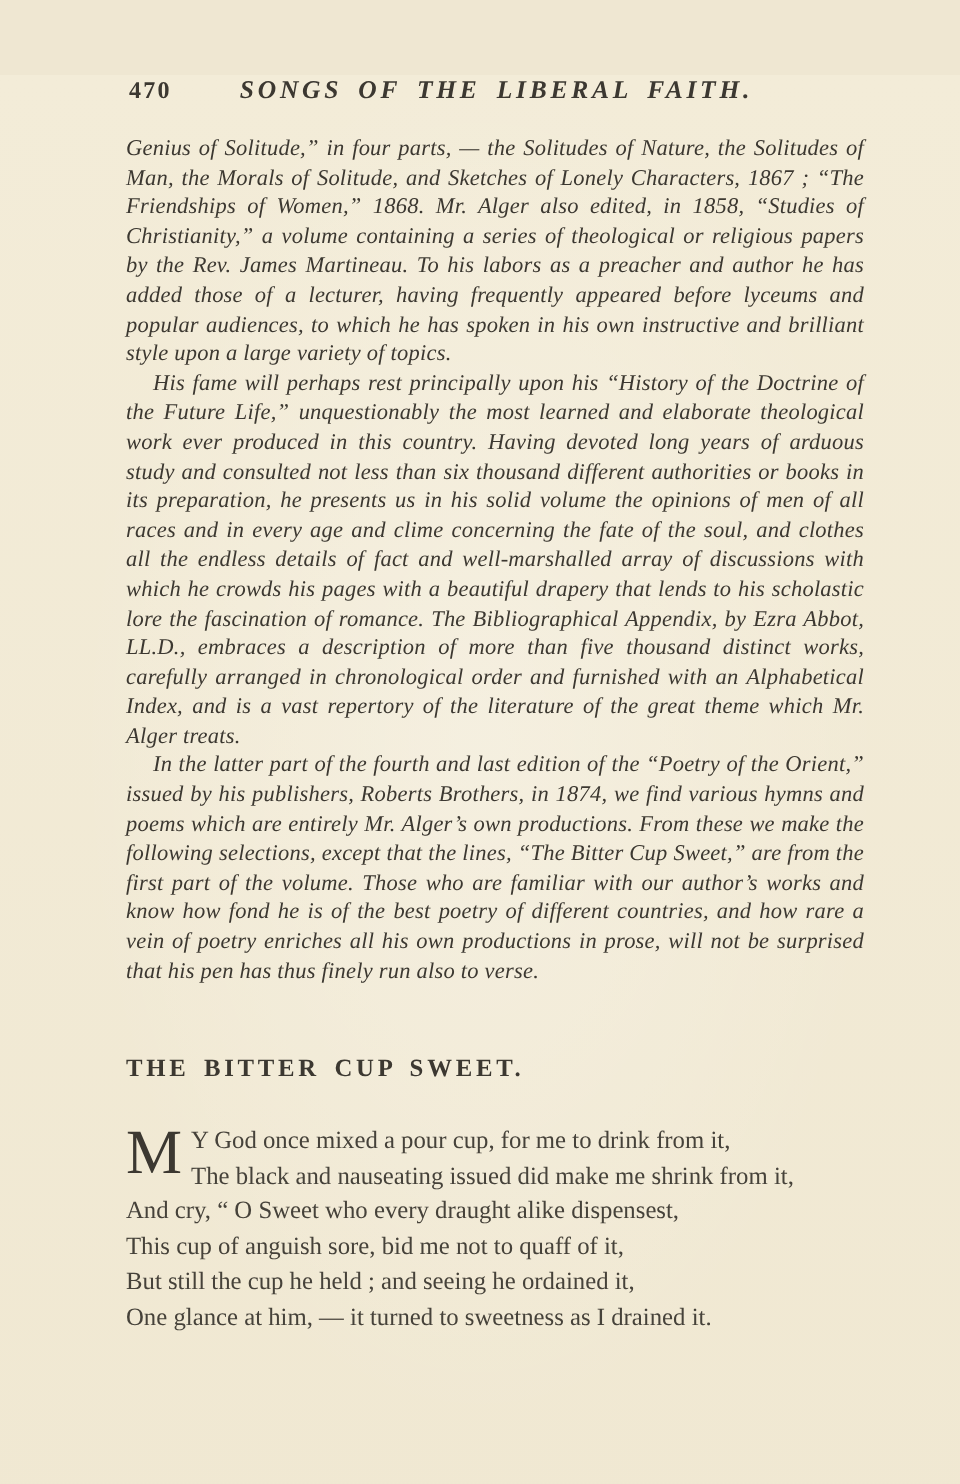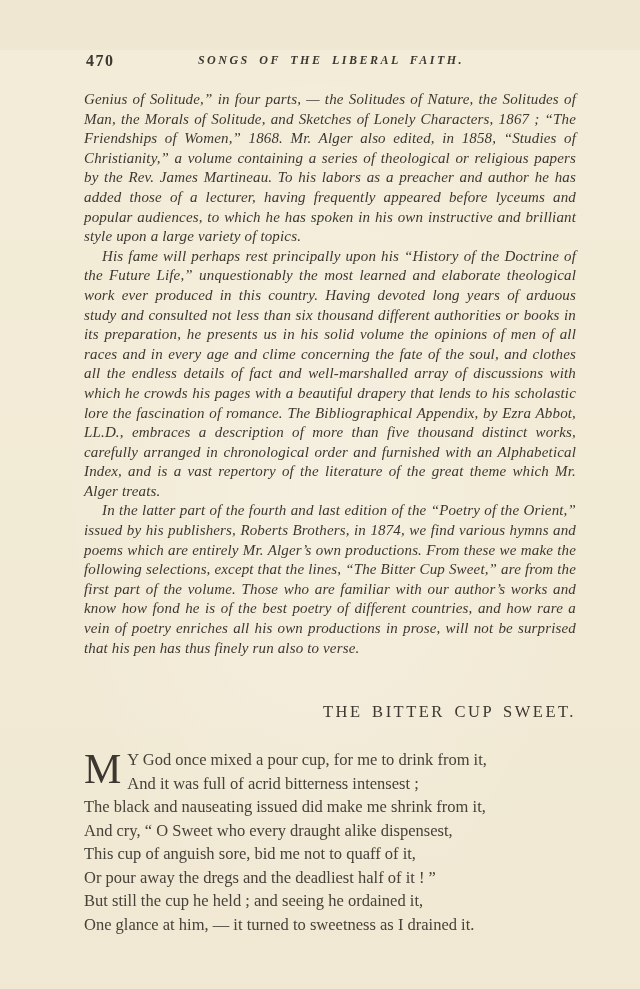--- a/index.html
+++ b/index.html
@@ -33,43 +33,43 @@
   .pagenum {
     position: absolute;
     left: 2px;
     top: 2px;
     font-size: 16px;
     letter-spacing: 1.5px;
     font-style: normal;
   }
   .header-title {
     font-style: italic;
-    font-size: 12px;
+    font-size: 17px;
     letter-spacing: 2.5px;
     word-spacing: 4px;
   }
   .body-text {
     margin: 16px 64px 0 84px;
     font-size: 15px;
     line-height: 19.6px;
     text-align: justify;
     letter-spacing: 0.15px;
     font-style: italic;
   }
   .body-text p {
     margin: 0;
     text-indent: 18px;
   }
   .body-text p.noindent {
     text-indent: 0;
   }
   .poem-title {
     margin: 44px 64px 0 84px;
-    text-align: right;
-    font-weight: normal;
+    text-align: left;
+    font-weight: bold;
     font-size: 16.5px;
     letter-spacing: 2.5px;
     word-spacing: 3px;
   }
   .poem {
     margin: 26px 40px 0 84px;
     font-size: 16.5px;
     line-height: 23.5px;
     color: #46423a;
   }
@@ -98,22 +98,20 @@
     <p class="noindent">Genius of Solitude,” in four parts, — the Solitudes of Nature, the Solitudes of Man, the Morals of Solitude, and Sketches of Lonely Characters, 1867 ; “The Friendships of Women,” 1868.  Mr. Alger also edited, in 1858, “Studies of Christianity,” a volume containing a series of theological or religious papers by the Rev. James Martineau.  To his labors as a preacher and author he has added those of a lecturer, having frequently appeared before lyceums and popular audiences, to which he has spoken in his own instructive and brilliant style upon a large variety of topics.</p>
     <p>His fame will perhaps rest principally upon his “History of the Doctrine of the Future Life,” unquestionably the most learned and elaborate theological work ever produced in this country.  Having devoted long years of arduous study and consulted not less than six thousand different authorities or books in its preparation, he presents us in his solid volume the opinions of men of all races and in every age and clime concerning the fate of the soul, and clothes all the endless details of fact and well-marshalled array of discussions with which he crowds his pages with a beautiful drapery that lends to his scholastic lore the fascination of romance.  The Bibliographical Appendix, by Ezra Abbot, LL.D., embraces a description of more than five thousand distinct works, carefully arranged in chronological order and furnished with an Alphabetical Index, and is a vast repertory of the literature of the great theme which Mr. Alger treats.</p>
     <p>In the latter part of the fourth and last edition of the “Poetry of the Orient,” issued by his publishers, Roberts Brothers, in 1874, we find various hymns and poems which are entirely Mr. Alger’s own productions.  From these we make the following selections, except that the lines, “The Bitter Cup Sweet,” are from the first part of the volume.  Those who are familiar with our author’s works and know how fond he is of the best poetry of different countries, and how rare a vein of poetry enriches all his own productions in prose, will not be surprised that his pen has thus finely run also to verse.</p>
   </div>
 
   <h2 class="poem-title">THE BITTER CUP SWEET.</h2>
 
   <div class="poem">
     <span class="dropcap">M</span>
     <div class="poem-line">Y God once mixed a pour cup, for me to drink from it,</div>
-    <div class="poem-line">And it was full of acrid bitterness intensest ;</div>
     <div class="poem-line">The black and nauseating issued did make me shrink from it,</div>
     <div class="poem-line">And cry, “ O Sweet who every draught alike dispensest,</div>
     <div class="poem-line">This cup of anguish sore, bid me not to quaff of it,</div>
-    <div class="poem-line">Or pour away the dregs and the deadliest half of it ! ”</div>
     <div class="poem-line">But still the cup he held ; and seeing he ordained it,</div>
     <div class="poem-line">One glance at him, — it turned to sweetness as I drained it.</div>
   </div>
 
 </div>
 
 </body></html>

